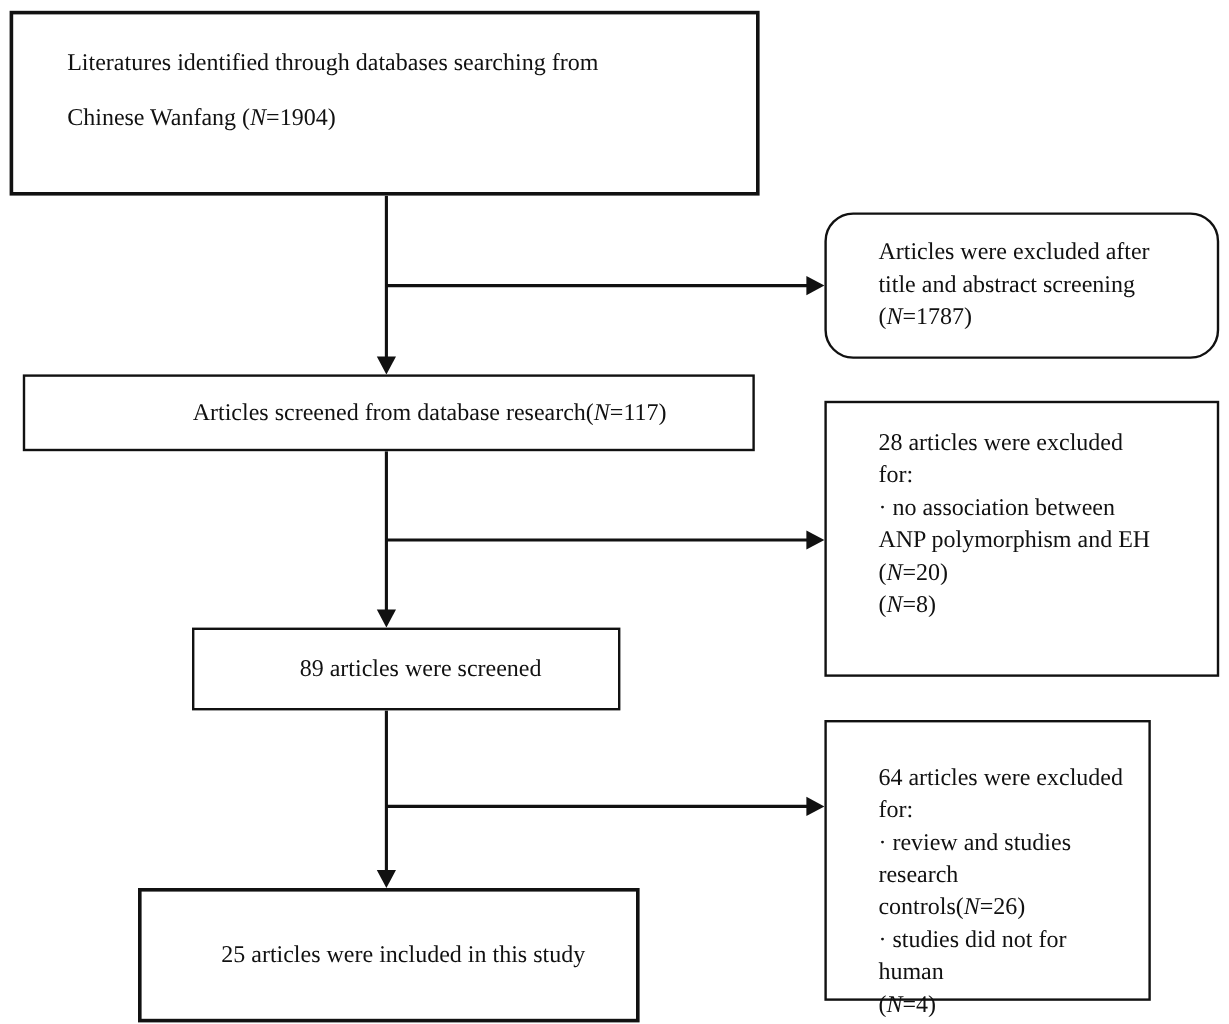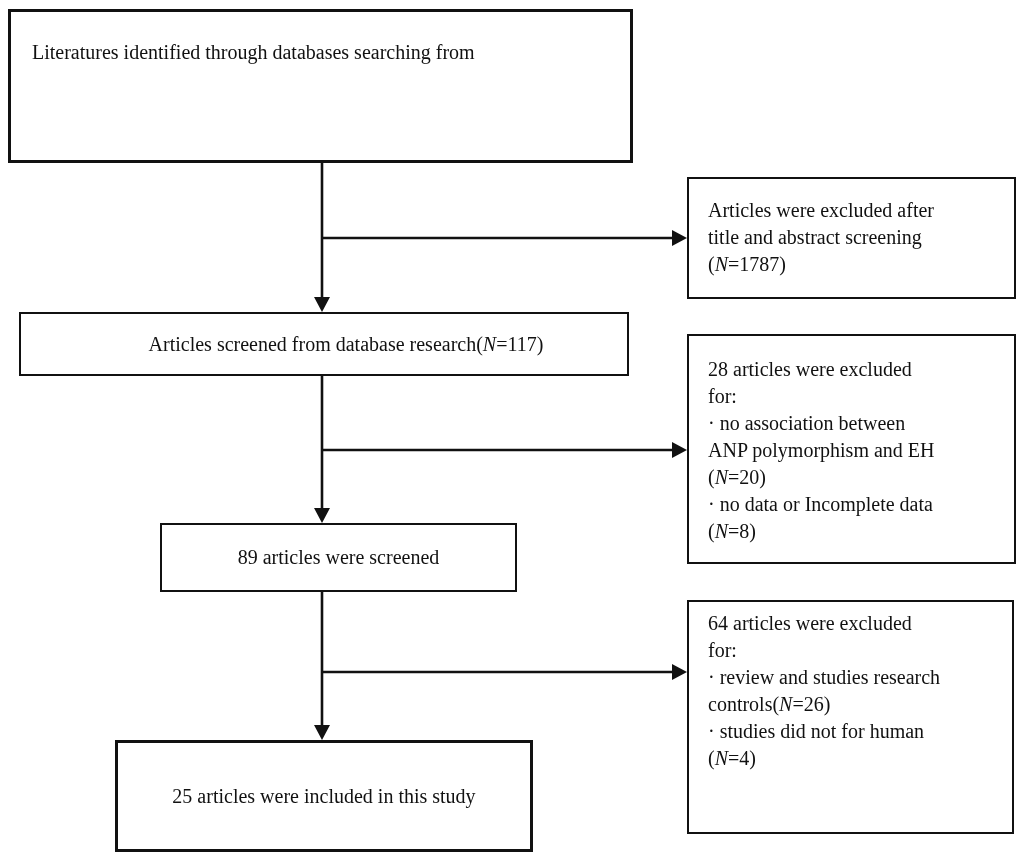--- a/index.html
+++ b/index.html
@@ -25,36 +25,36 @@
     line-height: 27px;
   }
   .box.thick { border-width: 3px; }
   .box.align-left { text-align: left; }
   .box.align-center {
     text-align: center;
     display: flex;
     flex-direction: column;
     justify-content: center;
   }
-  .line { white-space: normal; }
+  .line { white-space: normal; margin-left: 24px; }
   i { font-style: italic; }
   
   .ideo-comma {
     display: inline-block;
     min-width: 1.05em;
     padding-left: 0.12em;
     box-sizing: border-box;
   }
   
   #box-identified     { left: 8px;   top: 9px;   width: 625px; height: 154px; padding: 17px 18px 0 21px; line-height: 46px; }
-  #box-excluded-1     { left: 687px; top: 177px; width: 329px; height: 122px; padding: 18px 10px 16px 19px; }
+  #box-excluded-1     { left: 687px; top: 177px; width: 329px; height: 122px; padding: 18px 10px 16px 19px; border-radius: 24px; }
   #box-screened-db    { left: 19px;  top: 312px; width: 610px; height: 64px; padding-left: 44px; }
   #box-excluded-2     { left: 687px; top: 334px; width: 329px; height: 230px; padding: 20px 24px 0 19px; }
   #box-screened-89    { left: 160px; top: 523px; width: 357px; height: 69px; }
-  #box-excluded-3     { left: 687px; top: 600px; width: 327px; height: 234px; padding: 8px 10px 0 19px; }
+  #box-excluded-3     { left: 687px; top: 600px; width: 272px; height: 234px; padding: 33px 10px 0 19px; }
   #box-included-25    { left: 115px; top: 740px; width: 418px; height: 112px; }
   #arrow-layer {
     position: absolute;
     left: 0; top: 0;
     width: 1024px; height: 853px;
     pointer-events: none;
   }
 </style>
 </head>
 <body>
@@ -89,39 +89,39 @@
     </g>
 
     <g>
       <line x1="322" y1="672" x2="673" y2="672" stroke="#111" stroke-width="2.6"></line>
       <polygon points="672,664 672,680 687,672" fill="#111"></polygon>
     </g>
   </svg>
 
   <div id="box-identified" class="box thick align-left">
       <div class="line"><span>Literatures identified through databases searching from</span></div>
+      <div class="line"><span>Chinese Wanfang (</span><i>N</i><span>=1904)</span></div>
     </div>
 
   <div id="box-excluded-1" class="box align-left">
       <div class="line"><span>Articles were excluded after</span></div>
       <div class="line"><span>title and abstract screening</span></div>
       <div class="line"><span>(</span><i>N</i><span>=1787)</span></div>
     </div>
 
   <div id="box-screened-db" class="box align-center">
       <div class="line"><span>Articles screened from database research(</span><i>N</i><span>=117)</span></div>
     </div>
 
   <div id="box-excluded-2" class="box align-left">
       <div class="line"><span>28 articles were excluded</span></div>
       <div class="line"><span>for:</span></div>
       <div class="line"><span>· no association between</span></div>
       <div class="line"><span>ANP polymorphism and EH</span></div>
       <div class="line"><span>(</span><i>N</i><span>=20)</span></div>
-      <div class="line"><span>· no data or Incomplete data</span></div>
       <div class="line"><span>(</span><i>N</i><span>=8)</span></div>
     </div>
 
   <div id="box-screened-89" class="box align-center">
       <div class="line"><span>89 articles were screened</span></div>
     </div>
 
   <div id="box-excluded-3" class="box align-left">
       <div class="line"><span>64 articles were excluded</span></div>
       <div class="line"><span>for:</span></div>

